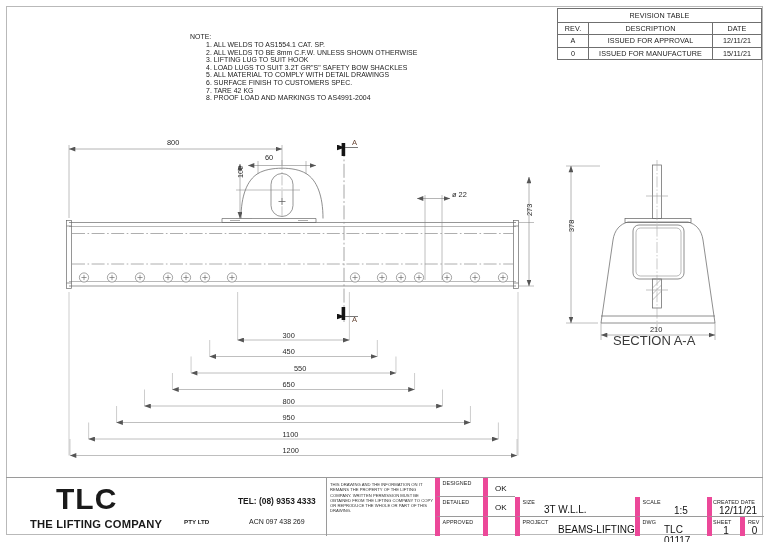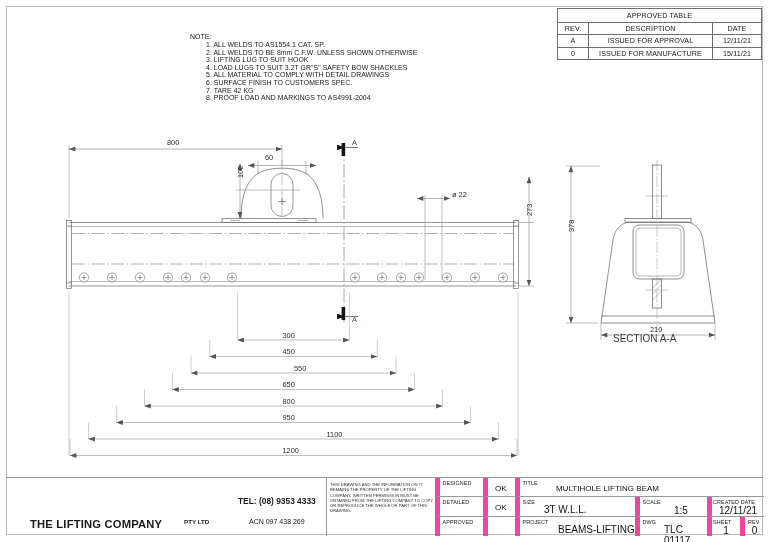--- a/index.html
+++ b/index.html
@@ -22,21 +22,21 @@
          letter-spacing:.05px;white-space:nowrap;}
   .notes .hd{margin-bottom:.5px;}
   .notes ol{margin:0;padding:0;list-style:none;}
   .notes li{padding-left:16px;}
 
   
   #draw{position:absolute;left:0;top:0;width:771px;height:542px;
         pointer-events:none;}
   .dimtxt{position:absolute;font-size:7.4px;color:#2a2a2a;white-space:nowrap;}
   .dimtxt.rot{transform:rotate(-90deg);transform-origin:left top;}
-  .lbl{position:absolute;font-size:10px;color:#3a3a3a;white-space:nowrap;}
+  .lbl{position:absolute;font-size:13px;color:#3a3a3a;white-space:nowrap;}
   .secA{position:absolute;font-size:7.6px;color:#6b4a3a;}
 
   
   .tb{position:absolute;left:6px;top:477px;width:757px;height:58px;
       box-sizing:border-box;border-top:1px solid #9a9a9a;}
   .tb-logo{position:absolute;left:0;top:0;width:226px;height:58px;}
   .logo-tlc{position:absolute;left:50px;top:6px;font-size:30px;font-weight:bold;
             letter-spacing:1px;line-height:30px;}
   .logo-sub{position:absolute;left:24px;top:40px;font-size:11.2px;font-weight:bold;
             letter-spacing:.2px;}
@@ -58,21 +58,21 @@
 </head>
 <body>
 
 <div id="sheet">
 
   <div class="frame"></div>
 
   <table class="revtable">
     <tbody>
         <tr>
-          <td class="title" colspan="3">APPROVED TABLE</td>
+          <td class="title" colspan="3">REVISION TABLE</td>
         </tr>
     <tr>
       <th class="col-rev">REV.</th>
       <th>DESCRIPTION</th>
       <th class="col-date">DATE</th>
     </tr>
     <tr>
       <td>A</td>
       <td>ISSUED FOR APPROVAL</td>
       <td>12/11/21</td>
@@ -297,46 +297,43 @@
   <div class="lbl" style="left:613px;top:333px;">SECTION A-A</div>
   <div class="secA" style="left:352px;top:138px;">A</div>
   <div class="secA" style="left:352px;top:315px;">A</div>
   <div id="stacktxt">
       <div class="dimtxt" style="left: 282.5px; top: 330.5px;">300</div>
       <div class="dimtxt" style="left: 282.5px; top: 347px;">450</div>
       <div class="dimtxt" style="left: 294px; top: 363.5px;">550</div>
       <div class="dimtxt" style="left: 282.5px; top: 380px;">650</div>
       <div class="dimtxt" style="left: 282.5px; top: 396.5px;">800</div>
       <div class="dimtxt" style="left: 282.5px; top: 413px;">950</div>
-      <div class="dimtxt" style="left: 282.5px; top: 429.5px; margin-left: 44px;">1100</div>
+      <div class="dimtxt" style="left: 282.5px; top: 429.5px;">1100</div>
       <div class="dimtxt" style="left: 282.5px; top: 446px;">1200</div>
     </div>
 
   <div class="tb">
 
     <div class="tb-logo">
+      <div class="logo-tlc">TLC</div>
       <div class="logo-sub">THE LIFTING COMPANY</div>
       <div class="logo-pty">PTY LTD</div>
     </div>
     <div class="tel">TEL: (08) 9353 4333</div>
     <div class="acn">ACN 097 438 269</div>
 
     <div class="tb-grid">
       <div class="disc">THIS DRAWING AND THE INFORMATION ON IT REMAINS THE PROPERTY OF THE LIFTING COMPANY. WRITTEN PERMISSION MUST BE OBTAINED FROM THE LIFTING COMPANY TO COPY OR REPRODUCE THE WHOLE OR PART OF THIS DRAWING.</div>
 
       <div class="cellbox" style="left:108px;top:0;width:48px;height:19px;">
         <span class="ck">DESIGNED</span>
       </div>
       <div class="cellbox" style="left:156px;top:0;width:32px;height:19px;">
         <span class="cv" style="left:7px;top:6px;">OK</span>
       </div>
-      <div class="cellbox" style="left:188px;top:0;width:249px;height:19px;border-right:none;">
-        <span class="ck">TITLE</span>
-        <span class="cv" style="left:36px;top:6px;">MULTIHOLE LIFTING BEAM</span>
-      </div>
 
       <div class="cellbox" style="left:108px;top:19px;width:48px;height:20px;">
         <span class="ck">DETAILED</span>
       </div>
       <div class="cellbox" style="left:156px;top:19px;width:32px;height:20px;">
         <span class="cv" style="left:7px;top:6px;">OK</span>
       </div>
       <div class="cellbox" style="left:188px;top:19px;width:120px;height:20px;">
         <span class="ck">SIZE</span>
         <span class="cv sm" style="left:24px;top:7px;">3T W.L.L.</span>

